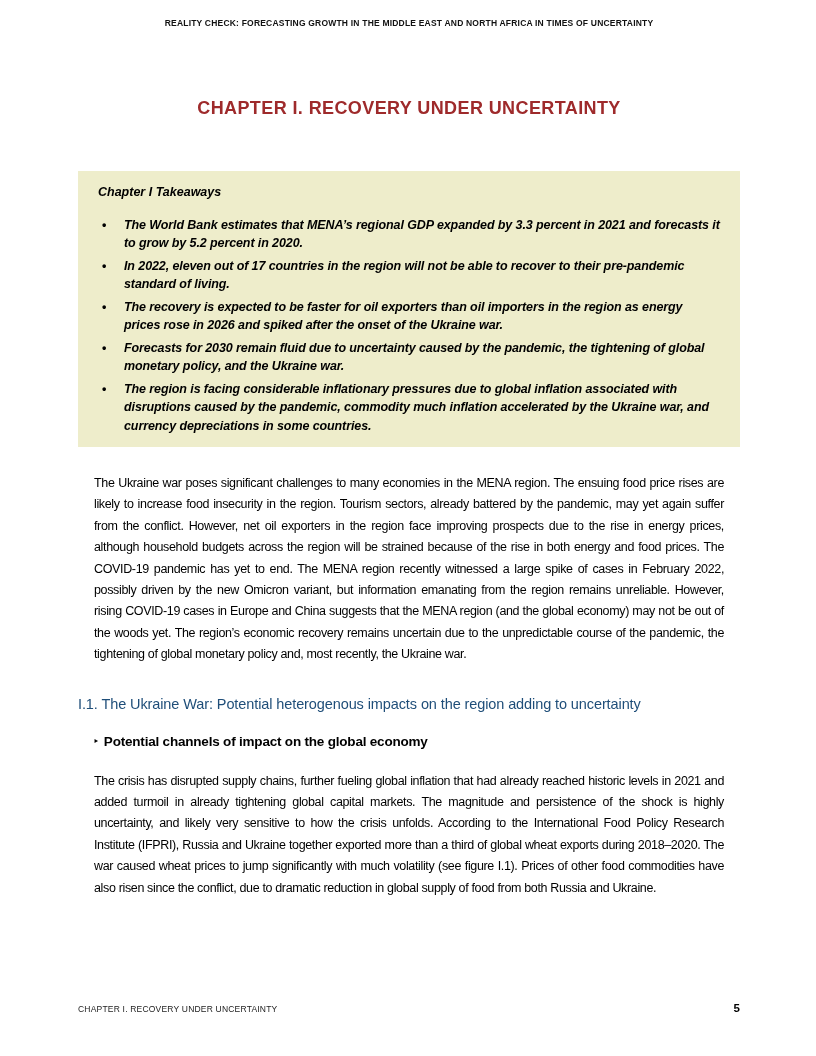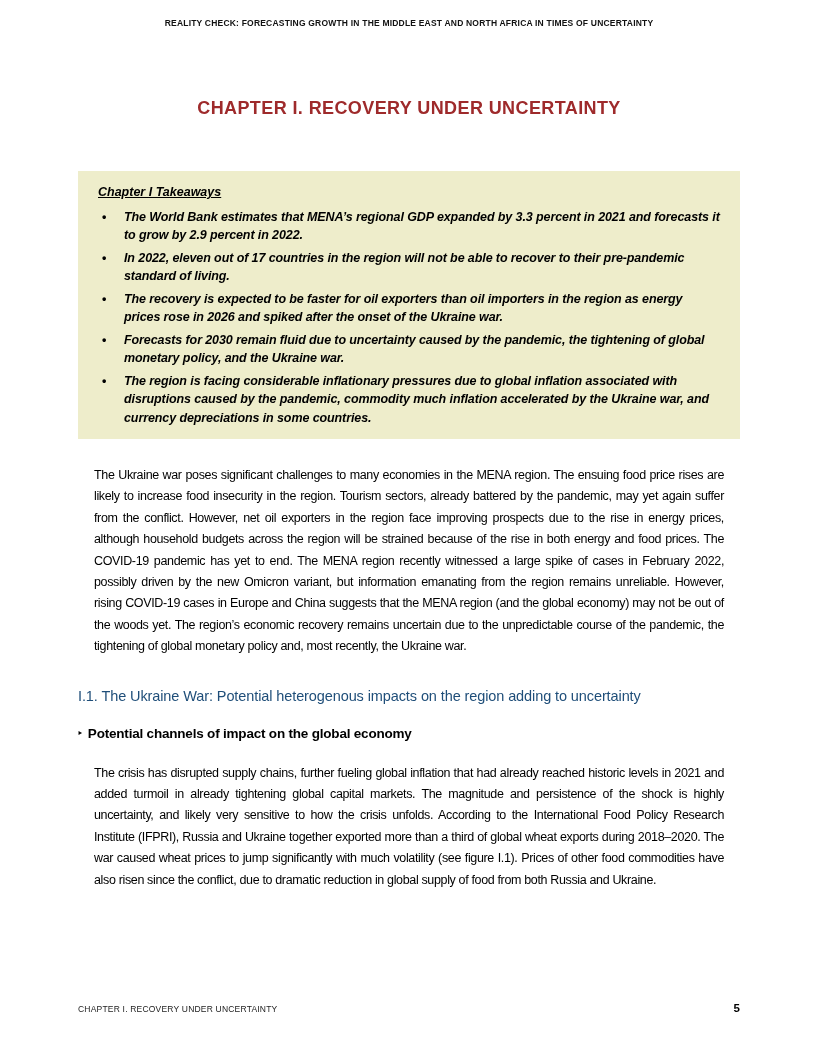--- a/index.html
+++ b/index.html
@@ -30,26 +30,25 @@
     font-weight: bold;
     letter-spacing: 0.4px;
     color: var(--title-red, #9E2A2B);
   }
   .takeaways {
     margin-top: 52px;
     background: var(--takeaways-bg, #EEEDCB);
     padding: 12px 20px 12px 20px;
   }
   .takeaways-heading {
-    margin: 0 0 6px 0;
+    margin: 0 0 14px 0;
     font-size: 12.5px;
     font-weight: bold;
     font-style: italic;
     line-height: 18.5px;
-    text-decoration: underline;
   }
   ul.takeaways-list {
     margin: 0; padding: 0;
     list-style: none;
   }
   ul.takeaways-list li {
     display: flex;
     margin: 0 0 4px 0;
     font-size: 12.5px;
     font-weight: bold;
@@ -74,21 +73,21 @@
   p.par-1 { margin-top: 26px; }
   h2.section-heading {
     margin: 30px 0 0 0;
     font-size: 14.5px;
     font-weight: normal;
     color: var(--heading-blue, #1F4E79);
     letter-spacing: -0.1px;
   }
   p.par-2 { margin-top: 20px; }
   h3.subsection-heading {
-    margin: 22px 0 0 0;
+    margin: 22px 0 0 16px;
     font-size: 13.5px;
     font-weight: bold;
     letter-spacing: -0.2px;
   }
   .tri-marker {
     font-size: 11px;
     margin-right: 6px;
     position: relative;
     top: -1px;
   }
@@ -118,21 +117,21 @@
 
   <div class="running-header">REALITY CHECK: FORECASTING GROWTH IN THE MIDDLE EAST AND NORTH AFRICA IN TIMES OF UNCERTAINTY</div>
 
   <h1 class="chapter-title">CHAPTER I. RECOVERY UNDER UNCERTAINTY</h1>
 
   <section class="takeaways">
     <p class="takeaways-heading">Chapter I Takeaways</p>
     <ul class="takeaways-list">
       <li>
         <span class="bullet-dot">•</span>
-        <span class="takeaway-text">The World Bank estimates that MENA’s regional GDP expanded by 3.3 percent in 2021 and forecasts it to grow by 2.9 percent in 2022.</span>
+        <span class="takeaway-text">The World Bank estimates that MENA’s regional GDP expanded by 3.3 percent in 2021 and forecasts it to grow by 5.2 percent in 2020.</span>
       </li>
       <li>
         <span class="bullet-dot">•</span>
         <span class="takeaway-text">In 2022, eleven out of 17 countries in the region will not be able to recover to their pre-pandemic standard of living.</span>
       </li>
       <li>
         <span class="bullet-dot">•</span>
         <span class="takeaway-text">The recovery is expected to be faster for oil exporters than oil importers in the region as energy prices rose in 2026 and spiked after the onset of the Ukraine war.</span>
       </li>
       <li>

